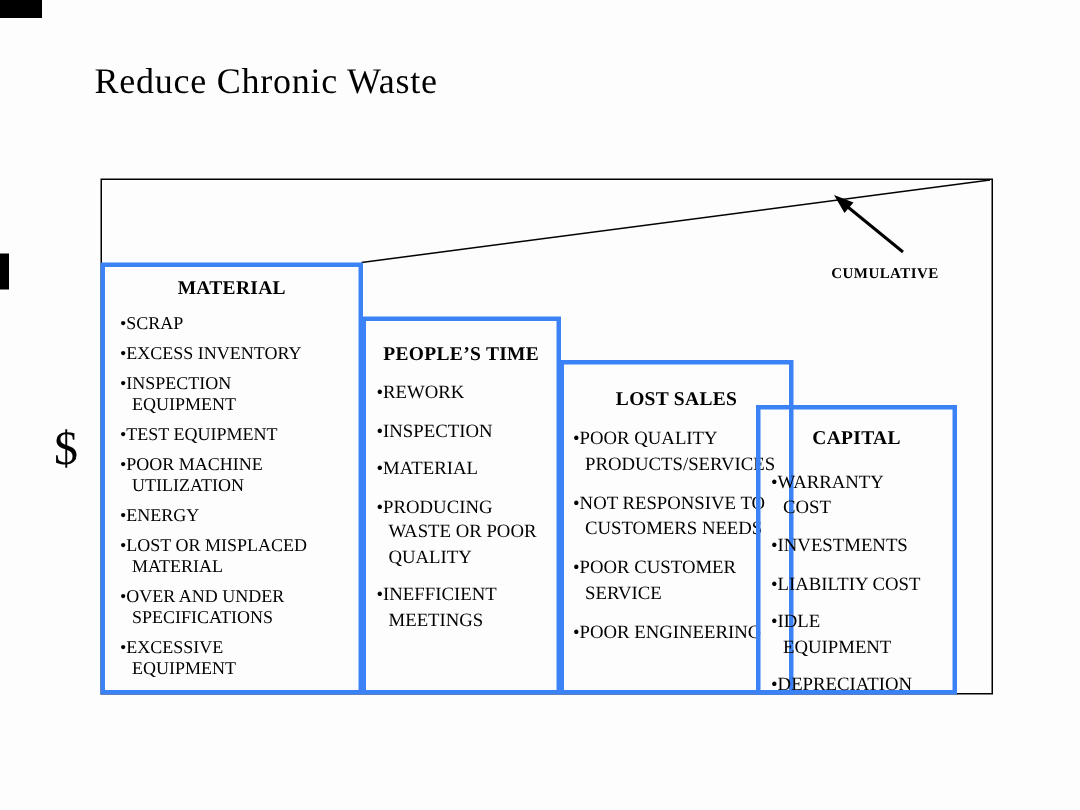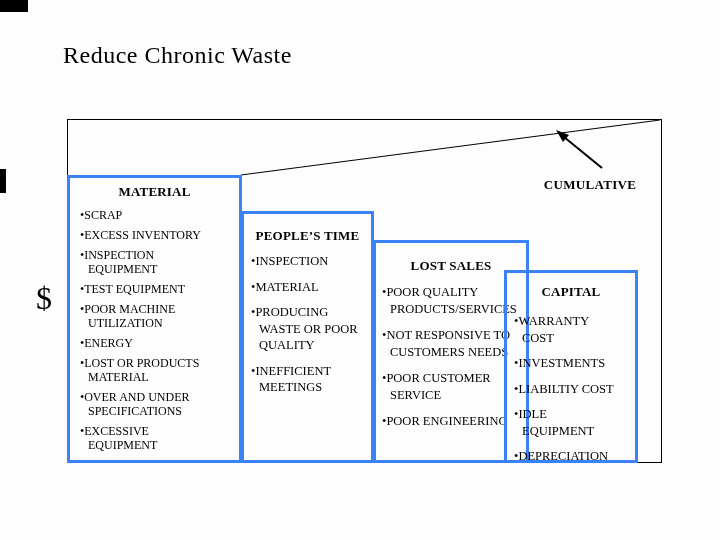--- a/index.html
+++ b/index.html
@@ -30,21 +30,21 @@
 
   .outer-box {
     position:absolute; left:67px; top:119px; width:595px; height:344px;
     border:1px solid #000; box-sizing:border-box;
   }
 
   svg.lines { position:absolute; left:0; top:0; pointer-events:none; }
 
   .cumulative {
     position:absolute; left:538px; top:177px; width:104px;
-    text-align:center; font-weight:bold; font-size:13px;
+    text-align:center; font-weight:bold; font-size:10px;
     letter-spacing:0.3px;
   }
 
   .col {
     position:absolute; border:3px solid #3b82f6; box-sizing:border-box;
     background:transparent;
   }
   .col-material { left:67px;  top:175px; width:175px; height:288px; }
   .col-people   { left:241px; top:211px; width:133px; height:252px; }
   .col-lost     { left:373px; top:240px; width:156px; height:223px; }
@@ -101,32 +101,33 @@
     <div class="hdr">MATERIAL</div>
     <ul class="items">
         <li>SCRAP</li>
         <li>EXCESS INVENTORY</li>
         <li>INSPECTION
 EQUIPMENT</li>
         <li>TEST EQUIPMENT</li>
         <li>POOR MACHINE
 UTILIZATION</li>
         <li>ENERGY</li>
-        <li>LOST OR PRODUCTS
+        <li>LOST OR MISPLACED
 MATERIAL</li>
         <li>OVER AND UNDER
 SPECIFICATIONS</li>
         <li>EXCESSIVE
 EQUIPMENT</li>
       </ul>
   </div>
 
   <div class="col col-people">
     <div class="hdr">PEOPLE’S TIME</div>
     <ul class="items">
+        <li>REWORK</li>
         <li>INSPECTION</li>
         <li>MATERIAL</li>
         <li>PRODUCING
 WASTE OR POOR
 QUALITY</li>
         <li>INEFFICIENT
 MEETINGS</li>
       </ul>
   </div>
 

